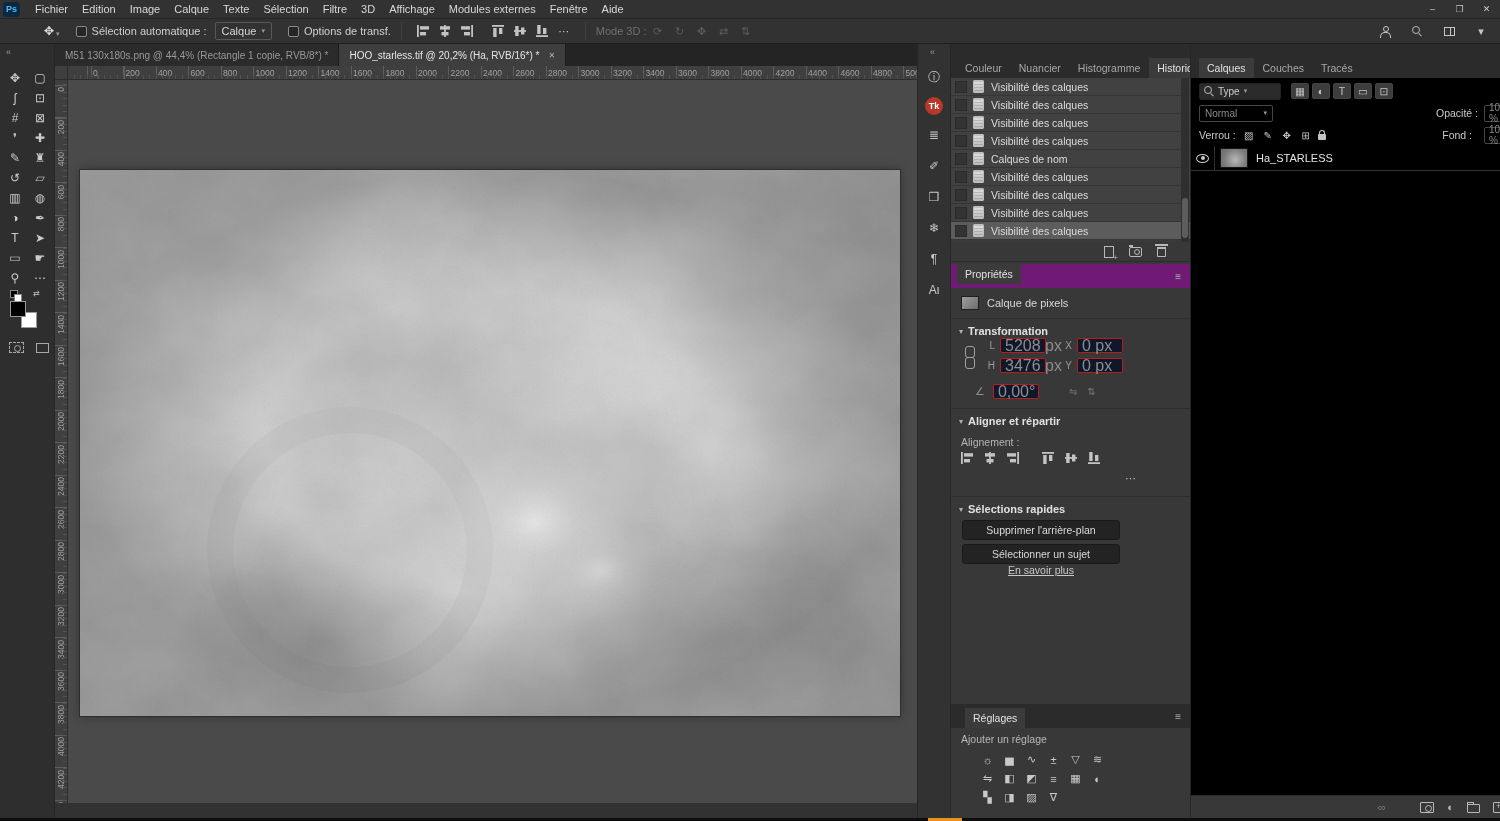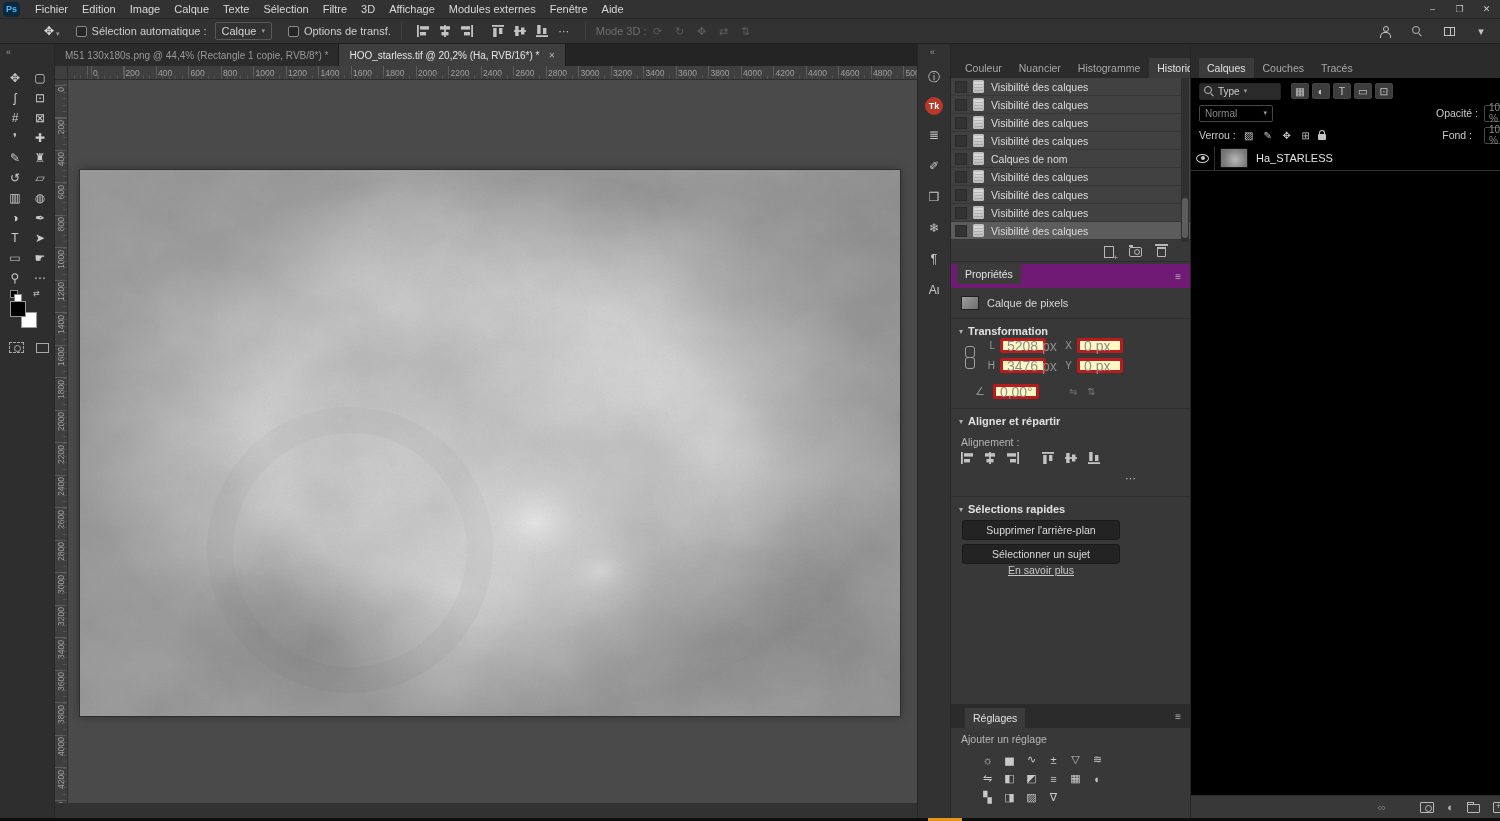--- a/index.html
+++ b/index.html
@@ -114,21 +114,21 @@
 .thumbmini{width:18px;height:14px;border:1px solid #1f1f1f;background:linear-gradient(135deg,#9e9e9e,#6d6d6d);margin-right:8px}
 .divider{position:absolute;left:0;width:239px;height:1px;background:#2e2e2e}
 .sect{position:absolute;left:8px;display:flex;gap:5px;align-items:center;font-size:11px;font-weight:bold;color:#e0e0e0}
 .sect .chev{font-size:8px;color:#b0b0b0;font-weight:normal}
 .icon-chainv{position:absolute;left:14px;top:58px;width:9px;height:24px}
 .icon-chainv::before,.icon-chainv::after{content:"";position:absolute;left:0;width:8px;height:10px;border:1.4px solid #9f9f9f;border-radius:3px}
 .icon-chainv::before{top:0}.icon-chainv::after{top:11px}
 .tfgrid{position:absolute;left:34px;top:50px;display:grid;grid-template-columns:auto auto;gap:5px 16px}
 .tf-item{display:flex;align-items:center;gap:5px}
 .tf-label{width:10px;text-align:right;color:#9a9a9a;font-size:10px}
-.tf-value{width:46px;height:15px;background:#fef9c3;border:3px solid #b91c1c;border-radius:2px;color:#8d8d8d;font-size:14px;
+.tf-value{width:46px;height:15px;background:#0f172a;border:1px solid #b91c1c;border-radius:2px;color:#8d8d8d;font-size:16px;
 display:flex;align-items:center;padding:0 4px;white-space:nowrap}
 .anglerow{position:absolute;left:24px;top:96px;display:flex;align-items:center;gap:8px}
 .anglechip{color:#8f8f8f;font-size:11px}
 .dimicons{color:#7a7a7a;font-size:10px}
 .flippair{margin-left:22px;display:flex;gap:10px}
 .sublabel{position:absolute;left:10px;font-size:10.5px;color:#b5b5b5}
 .propalign{position:absolute;left:8px;top:162px;display:flex;gap:7px;align-items:center}
 .pr-align-icon{width:16px;height:16px;display:flex;align-items:center;justify-content:center}
 .propmore{position:absolute;left:174px;top:184px;color:#c3c3c3;font-size:11px}
 .qbtn{position:absolute;left:11px;width:158px;height:20px;background:#232323;border:1px solid #1a1a1a;border-radius:3px;

